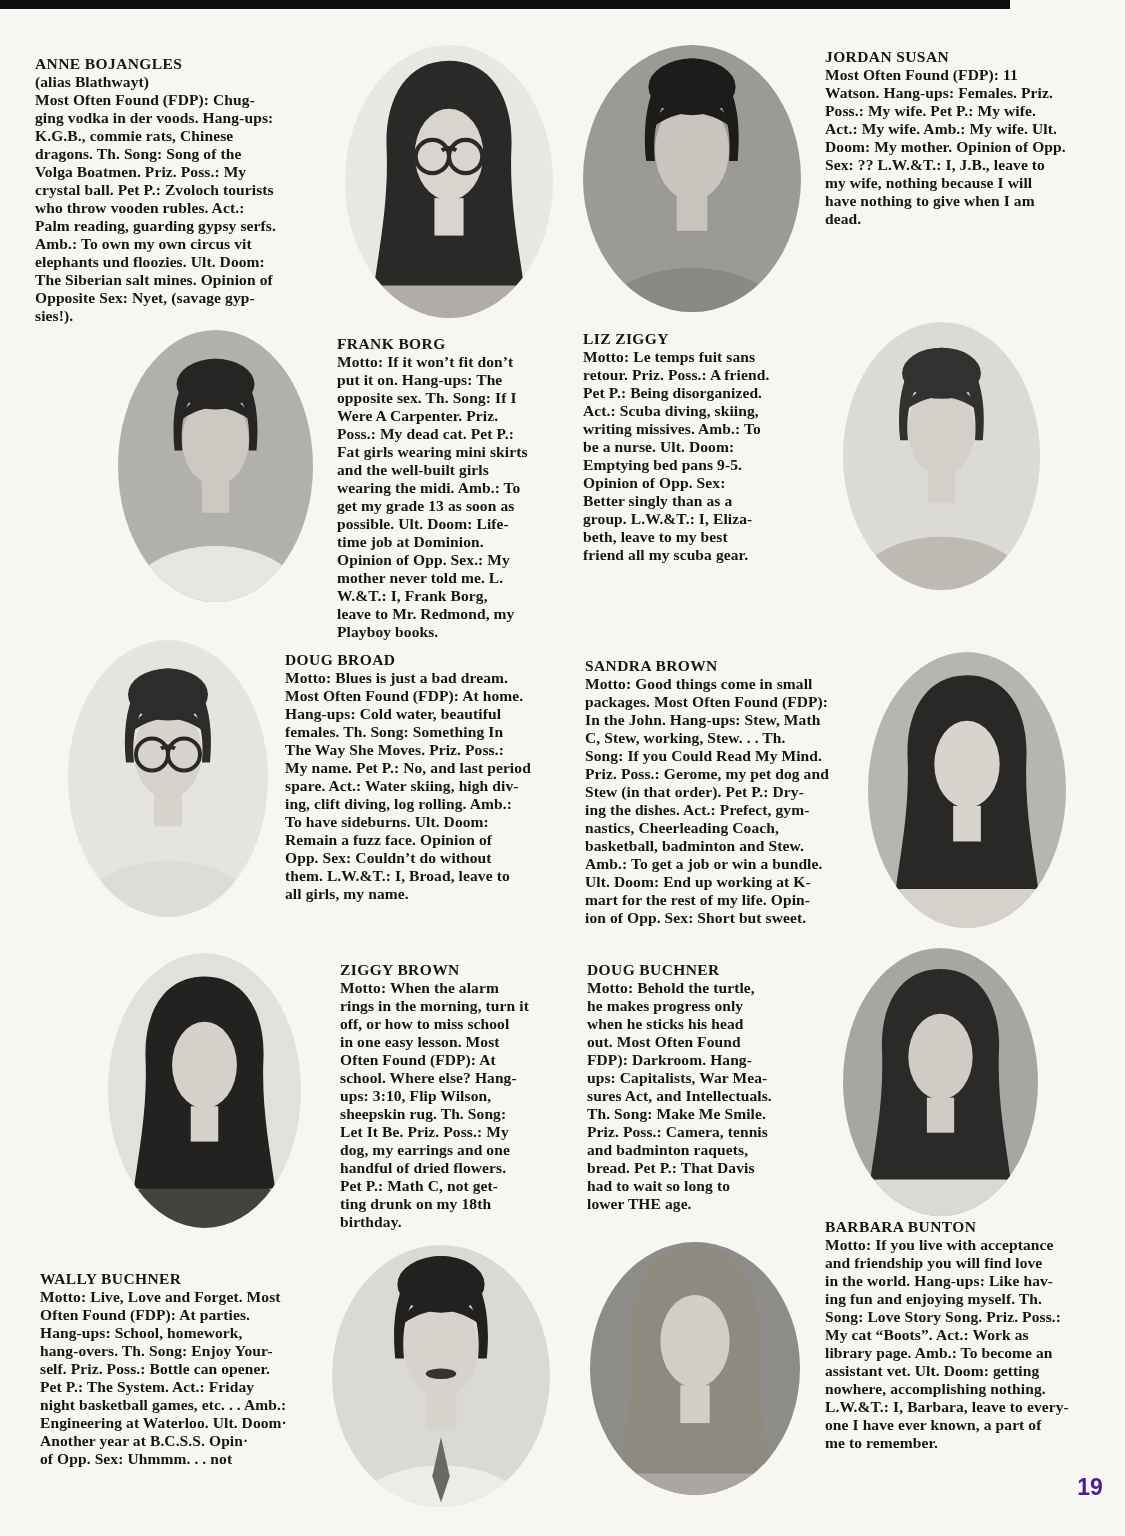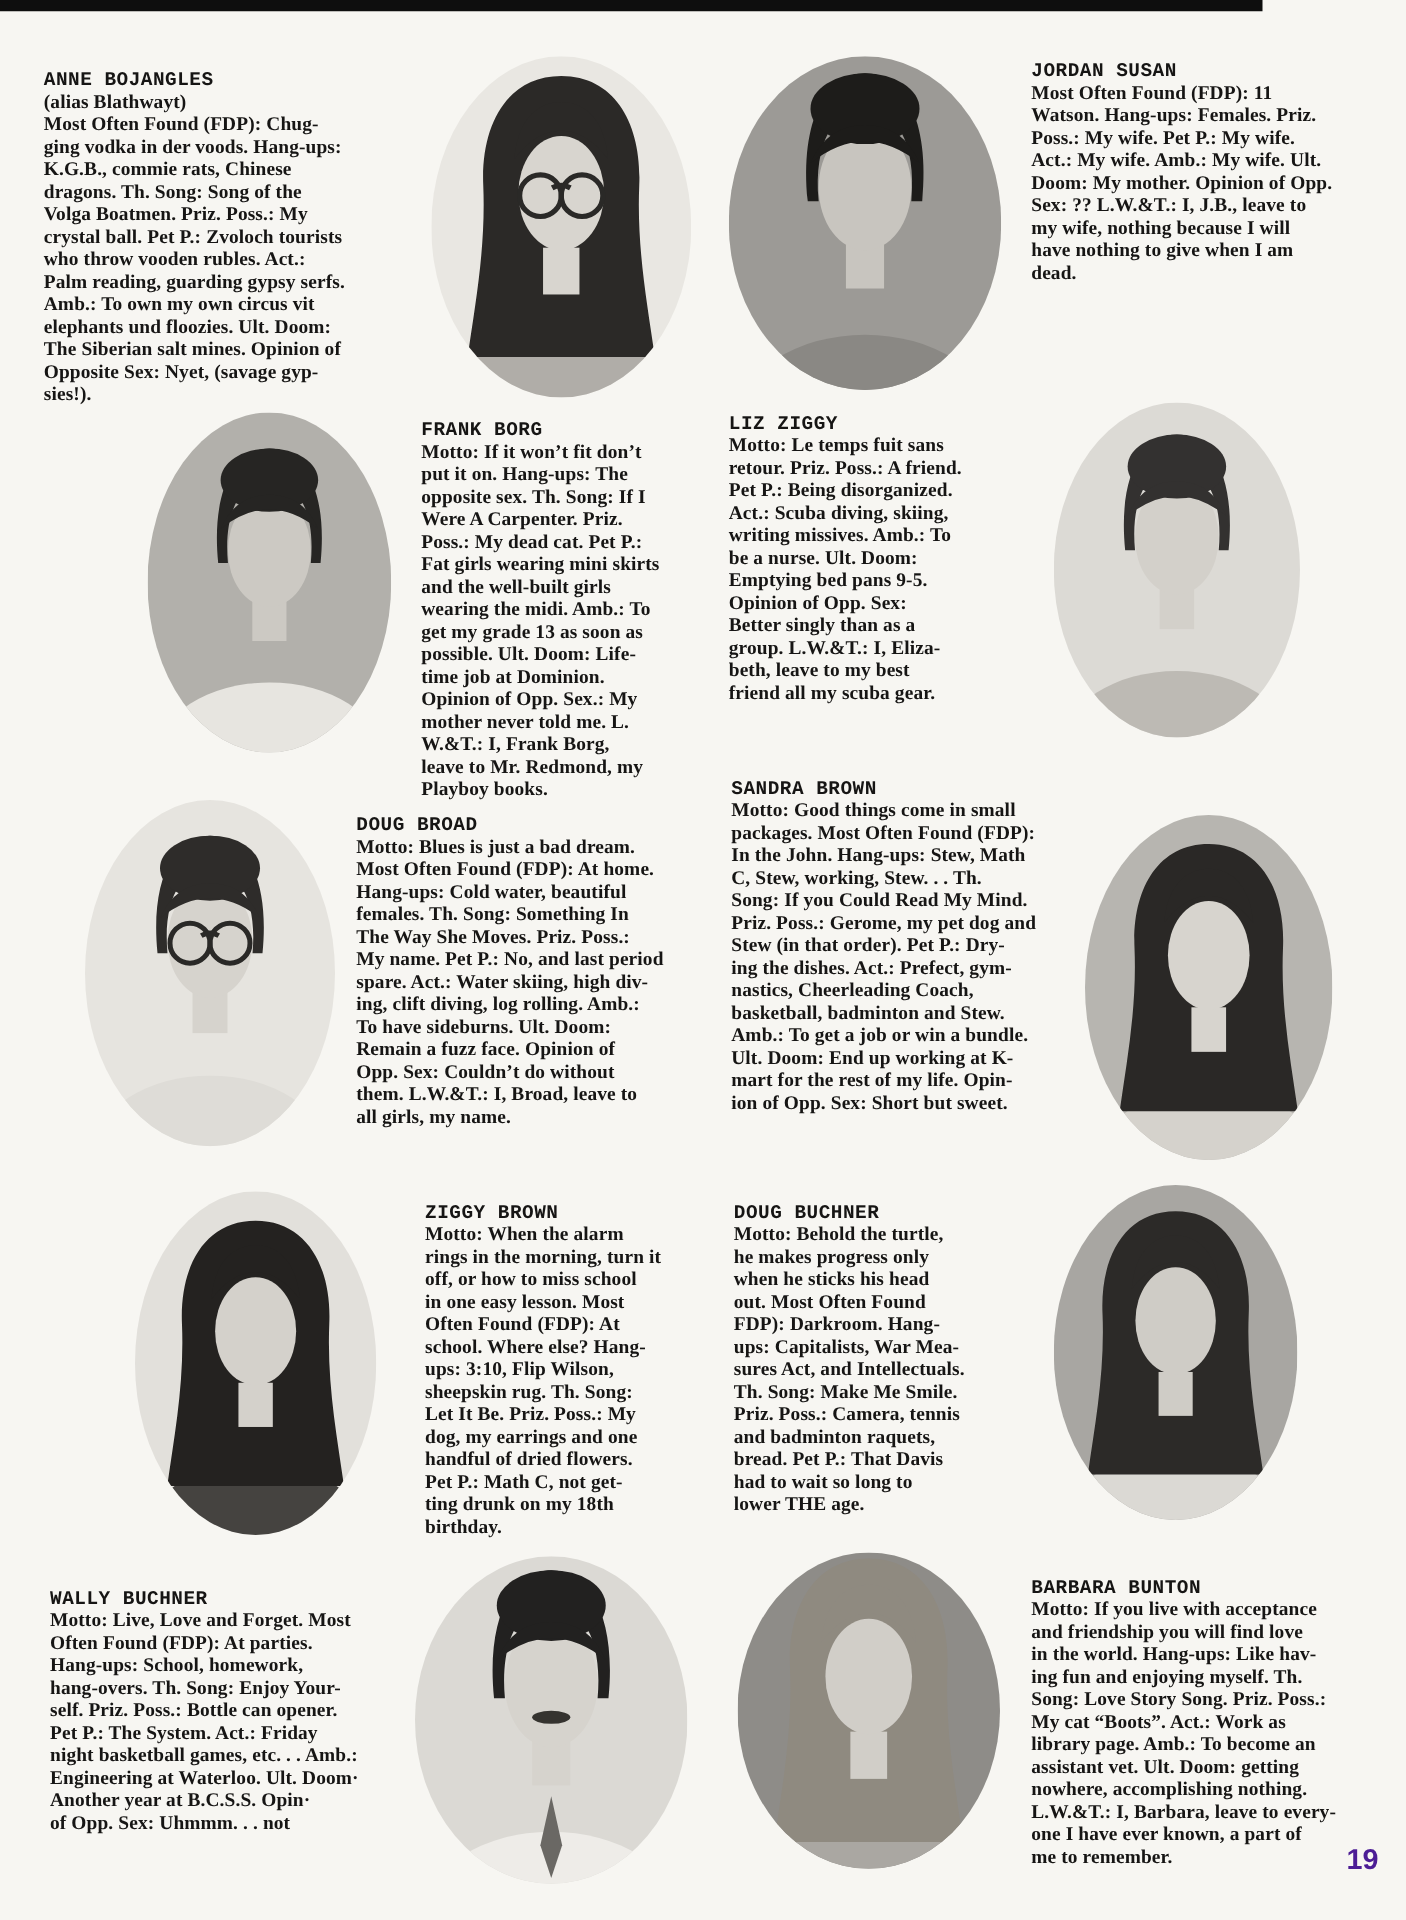--- a/index.html
+++ b/index.html
@@ -13,21 +13,20 @@
   }
   .page{position:absolute;inset:0;}
   .topbar{
     position:absolute;left:0;top:0;width:1010px;height:9px;
     background:#0e0e0e;
   }
   .entry{position:absolute;}
   .ename{
     margin:0;font-size:15.5px;line-height:18px;font-weight:700;
     letter-spacing:.4px;
-    font-family:Liberation Mono, monospace;
   }
   .bio{
     margin:0;font-size:15.5px;line-height:18px;font-weight:700;
     white-space:pre-line;letter-spacing:.1px;
   }
   .photo{
     position:absolute;border-radius:50%;overflow:hidden;
   }
   .photo svg{display:block;width:100%;height:100%;}
   .pagenum{
@@ -159,21 +158,21 @@
 My name. Pet P.: No, and last period
 spare. Act.: Water skiing, high div-
 ing, clift diving, log rolling. Amb.:
 To have sideburns. Ult. Doom:
 Remain a fuzz face. Opinion of
 Opp. Sex: Couldn’t do without
 them. L.W.&amp;T.: I, Broad, leave to
 all girls, my name.</p>
   </section>
 
-  <section class="entry" style="left:585px;top:622px;width:306px">
+  <section class="entry" style="left:585px;top:657px;width:306px">
     <h3 class="ename">SANDRA BROWN</h3>
     <p class="bio">Motto: Good things come in small
 packages. Most Often Found (FDP):
 In the John. Hang-ups: Stew, Math
 C, Stew, working, Stew. . . Th.
 Song: If you Could Read My Mind.
 Priz. Poss.: Gerome, my pet dog and
 Stew (in that order). Pet P.: Dry-
 ing the dishes. Act.: Prefect, gym-
 nastics, Cheerleading Coach,
@@ -226,21 +225,21 @@
 Hang-ups: School, homework,
 hang-overs. Th. Song: Enjoy Your-
 self. Priz. Poss.: Bottle can opener.
 Pet P.: The System. Act.: Friday
 night basketball games, etc. . . Amb.:
 Engineering at Waterloo. Ult. Doom·
 Another year at B.C.S.S. Opin·
 of Opp. Sex: Uhmmm. . . not</p>
   </section>
 
-  <section class="entry" style="left:825px;top:1261px;width:296px">
+  <section class="entry" style="left:825px;top:1218px;width:296px">
     <h3 class="ename">BARBARA BUNTON</h3>
     <p class="bio">Motto: If you live with acceptance
 and friendship you will find love
 in the world. Hang-ups: Like hav-
 ing fun and enjoying myself. Th.
 Song: Love Story Song. Priz. Poss.:
 My cat “Boots”. Act.: Work as
 library page. Amb.: To become an
 assistant vet. Ult. Doom: getting
 nowhere, accomplishing nothing.

